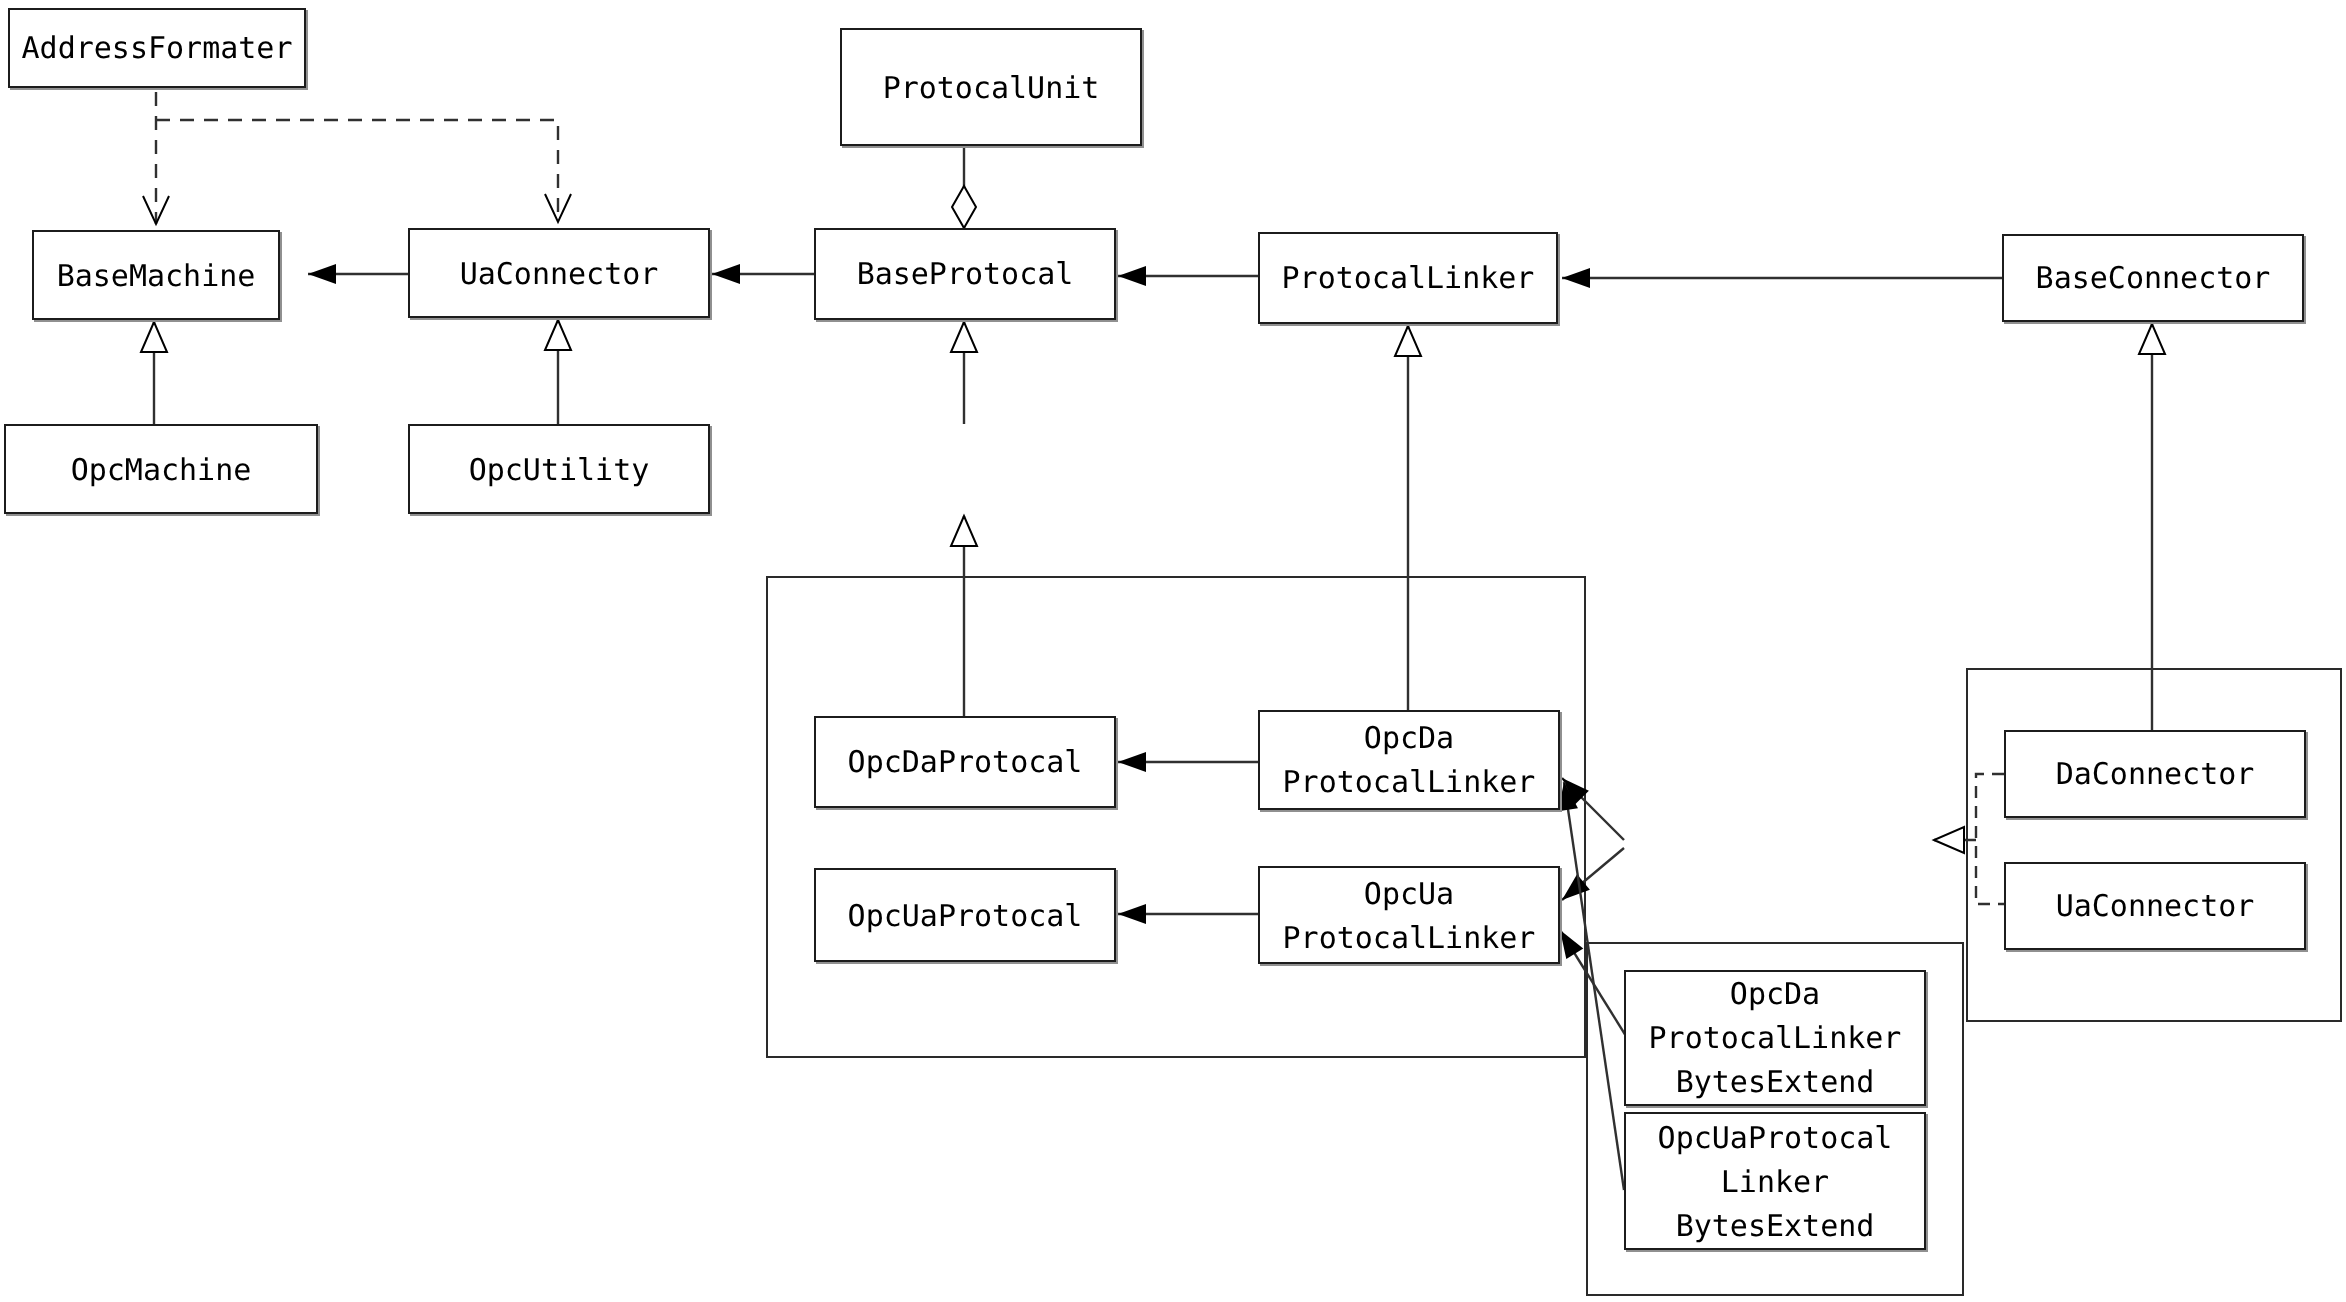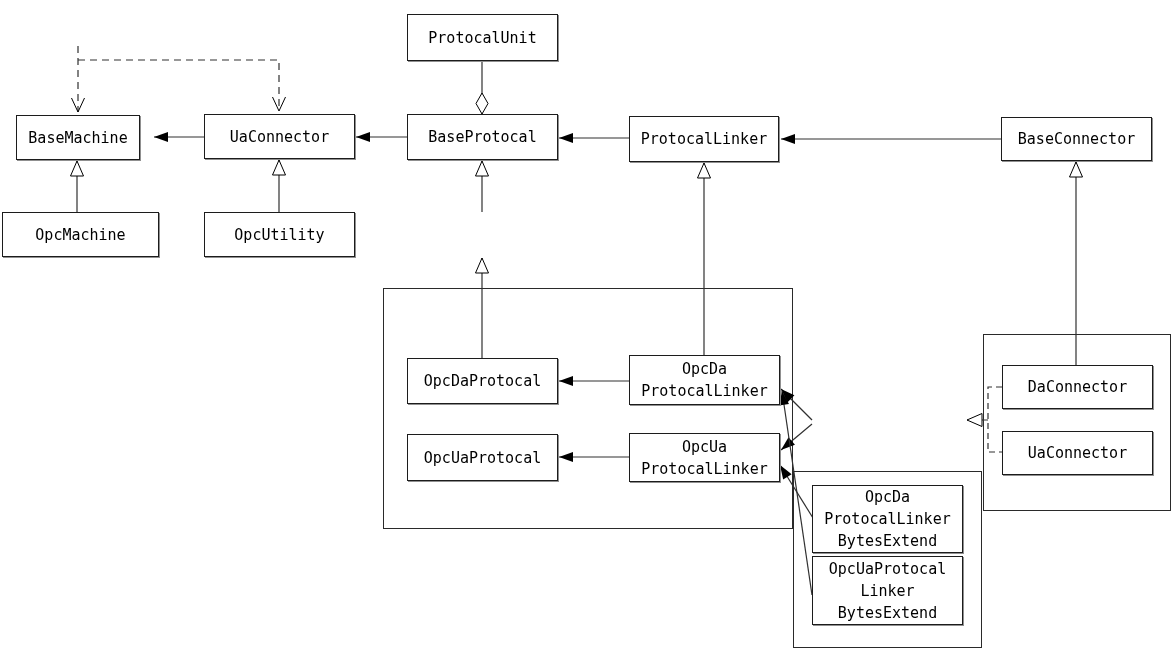--- a/index.html
+++ b/index.html
@@ -85,22 +85,25 @@
       <path d="M1001,139 L781,139" marker-end="url(#mFilled)"></path>
       <path d="M629,381 L559,381" marker-end="url(#mFilled)"></path>
       <path d="M629,457 L559,457" marker-end="url(#mFilled)"></path>
       <path d="M812,420 L781,389" marker-end="url(#mFilled)"></path>
       <path d="M812,424 L781,450" marker-end="url(#mFilled)"></path>
       <path d="M813,518 L780,465" marker-end="url(#mFilled)"></path>
       <path d="M812,595 L782,391" marker-end="url(#mFilled)"></path>
     </g>
   </svg>
 
+  <div class="node" style="left:4px;top:4px;width:149px;height:40px">
+    <span>AddressFormater</span>
+  </div>
 
-  <div class="node" style="left:407px;top:14px;width:151px;height:47px">
+  <div class="node" style="left:420px;top:14px;width:151px;height:59px">
     <span>ProtocalUnit</span>
   </div>
 
   <div class="node" style="left:16px;top:115px;width:124px;height:45px">
     <span>BaseMachine</span>
   </div>
 
   <div class="node" style="left:204px;top:114px;width:151px;height:45px">
     <span>UaConnector</span>
   </div>

